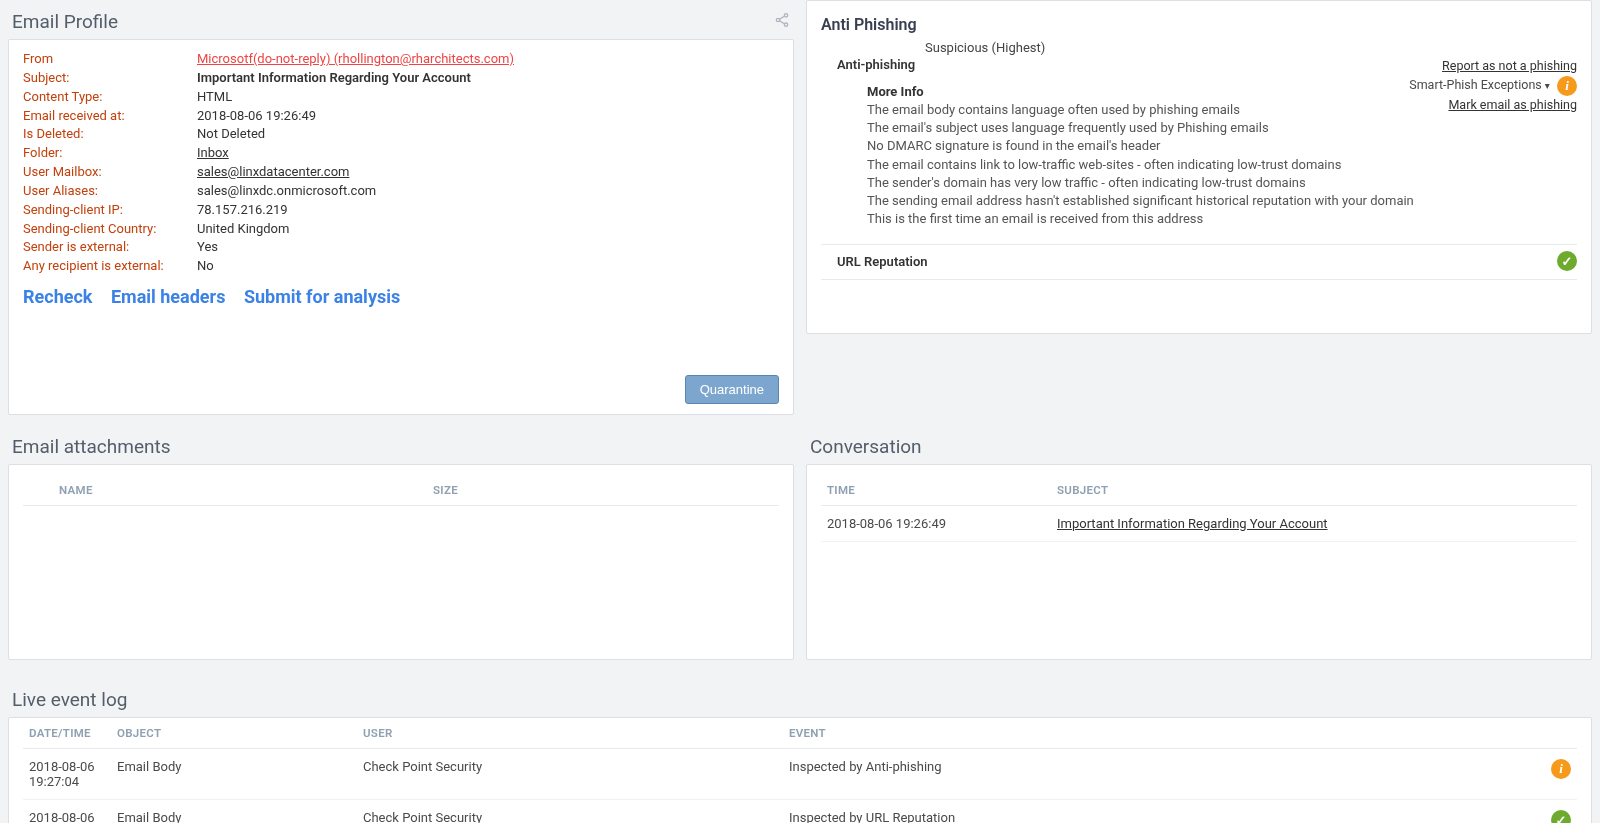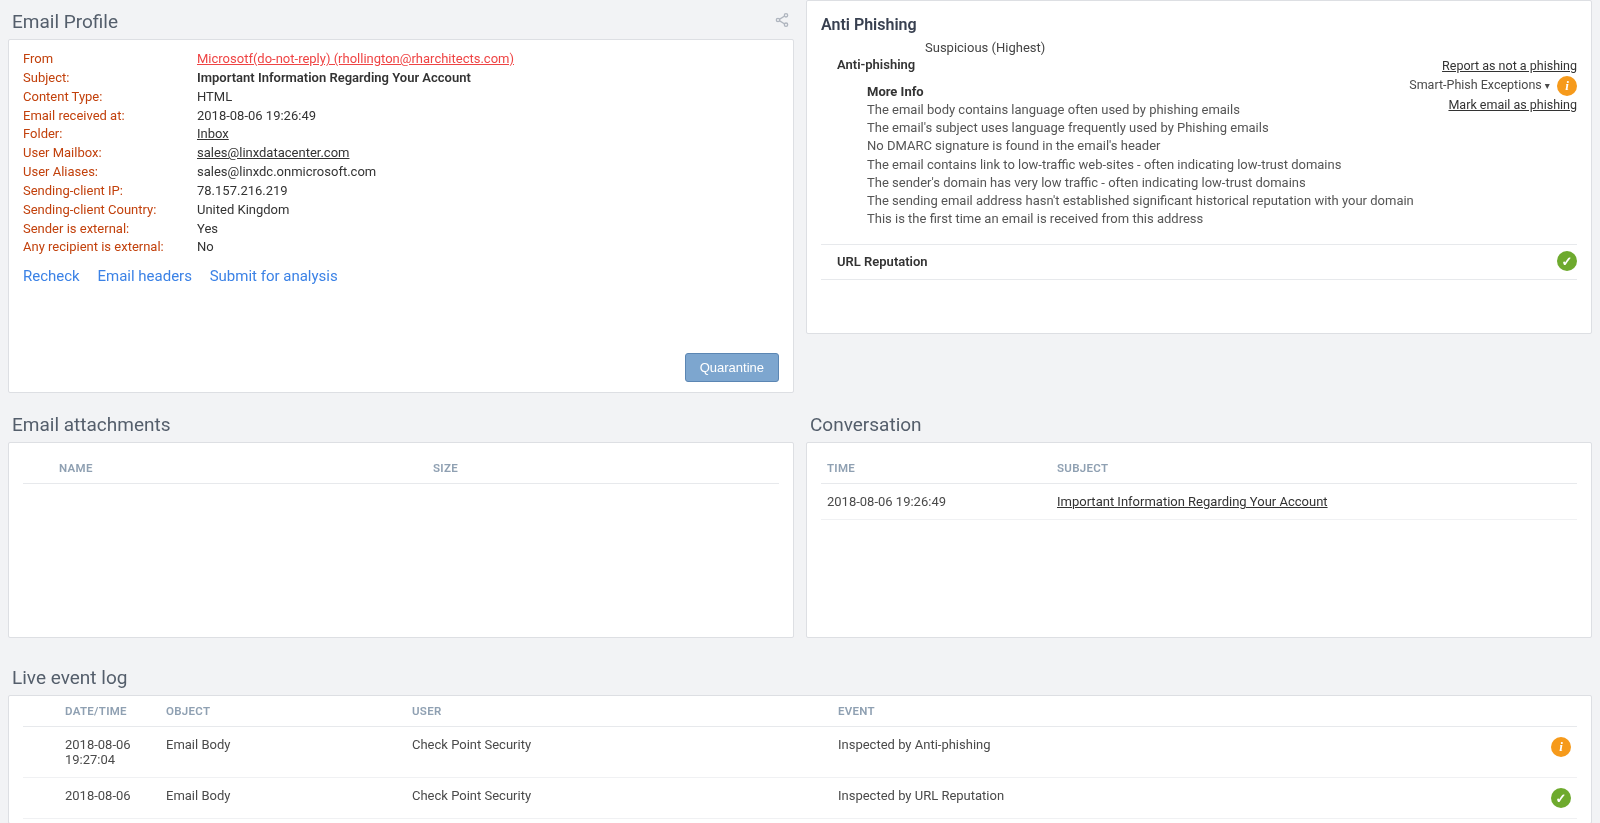--- a/index.html
+++ b/index.html
@@ -27,21 +27,21 @@
     border-radius: 2px;
     padding: 10px 14px;
     position: relative;
   }
   .share-icon { width: 16px; height: 16px; opacity: 0.55; }
   .kv-row { display: flex; line-height: 1.45; font-size: 13px; }
   .kv-label { width: 174px; color: #c2410c; }
   .kv-value { color: #333; }
   .link { color: #2a6cbf; text-decoration: underline; cursor: pointer; }
   .bold { font-weight: 600; }
-  .actions-row { margin-top: 10px; font-size: 15px; }
+  .actions-row { margin-top: 10px; font-size: 18px; font-weight: bold; }
   .actions-row a { color: #3B82E6; text-decoration: none; margin-right: 14px; cursor: pointer; }
   .quarantine-area { display: flex; justify-content: flex-end; margin-top: 68px; }
   .btn-quarantine {
     background: #7da6cf;
     color: #fff;
     border: 1px solid #5b86b3;
     border-radius: 3px;
     padding: 6px 14px;
     font-size: 13px;
     cursor: pointer;
@@ -77,21 +77,21 @@
   .url-rep-row { display: flex; justify-content: space-between; align-items: center; padding: 0 0 2px 16px; }
   .url-rep-row .name { font-weight: 600; color: #333; }
   
   .tbl-header { display: flex; border-bottom: 1px solid #e7e9ec; padding: 8px 6px; }
   .tbl-header > div { color: #8fa0b2; font-size: 11.5px; font-weight: 600; letter-spacing: .3px; }
   .tbl-row { display: flex; padding: 10px 6px; font-size: 13px; border-bottom: 1px solid #f0f1f3; }
   .attach-name-col { flex: 1; padding-left: 30px; }
   .attach-size-col { width: 340px; }
   .conv-time-col { width: 230px; }
   .conv-subj-col { flex: 1; }
-  .log-dt-col { width: 101px; margin-left: 36px; }
+  .log-dt-col { width: 88px; }
   .log-obj-col { width: 246px; }
   .log-user-col { width: 426px; }
   .log-event-col { flex: 1; }
   .log-status-col { width: 40px; text-align: right; }
   .attach-panel, .conv-panel { min-height: 196px; }
   .log-panel { padding: 0 14px 4px 14px; }
   .chev { font-size: 10px; }
 </style>
 </head>
 <body>
@@ -122,20 +122,24 @@
         </div>
       <div class="kv-row">
           <div class="kv-label">Content Type:</div>
           <div class="kv-value">HTML</div>
         </div>
       <div class="kv-row">
           <div class="kv-label">Email received at:</div>
           <div class="kv-value">2018-08-06 19:26:49</div>
         </div>
       <div class="kv-row">
+          <div class="kv-label">Is Deleted:</div>
+          <div class="kv-value">Not Deleted</div>
+        </div>
+      <div class="kv-row">
           <div class="kv-label">Folder:</div>
           <div class="kv-value"><a class="link" style="color:#333">Inbox</a></div>
         </div>
       <div class="kv-row">
           <div class="kv-label">User Mailbox:</div>
           <div class="kv-value"><a class="link" style="color:#333">sales@linxdatacenter.com</a></div>
         </div>
       <div class="kv-row">
           <div class="kv-label">User Aliases:</div>
           <div class="kv-value">sales@linxdc.onmicrosoft.com</div>

